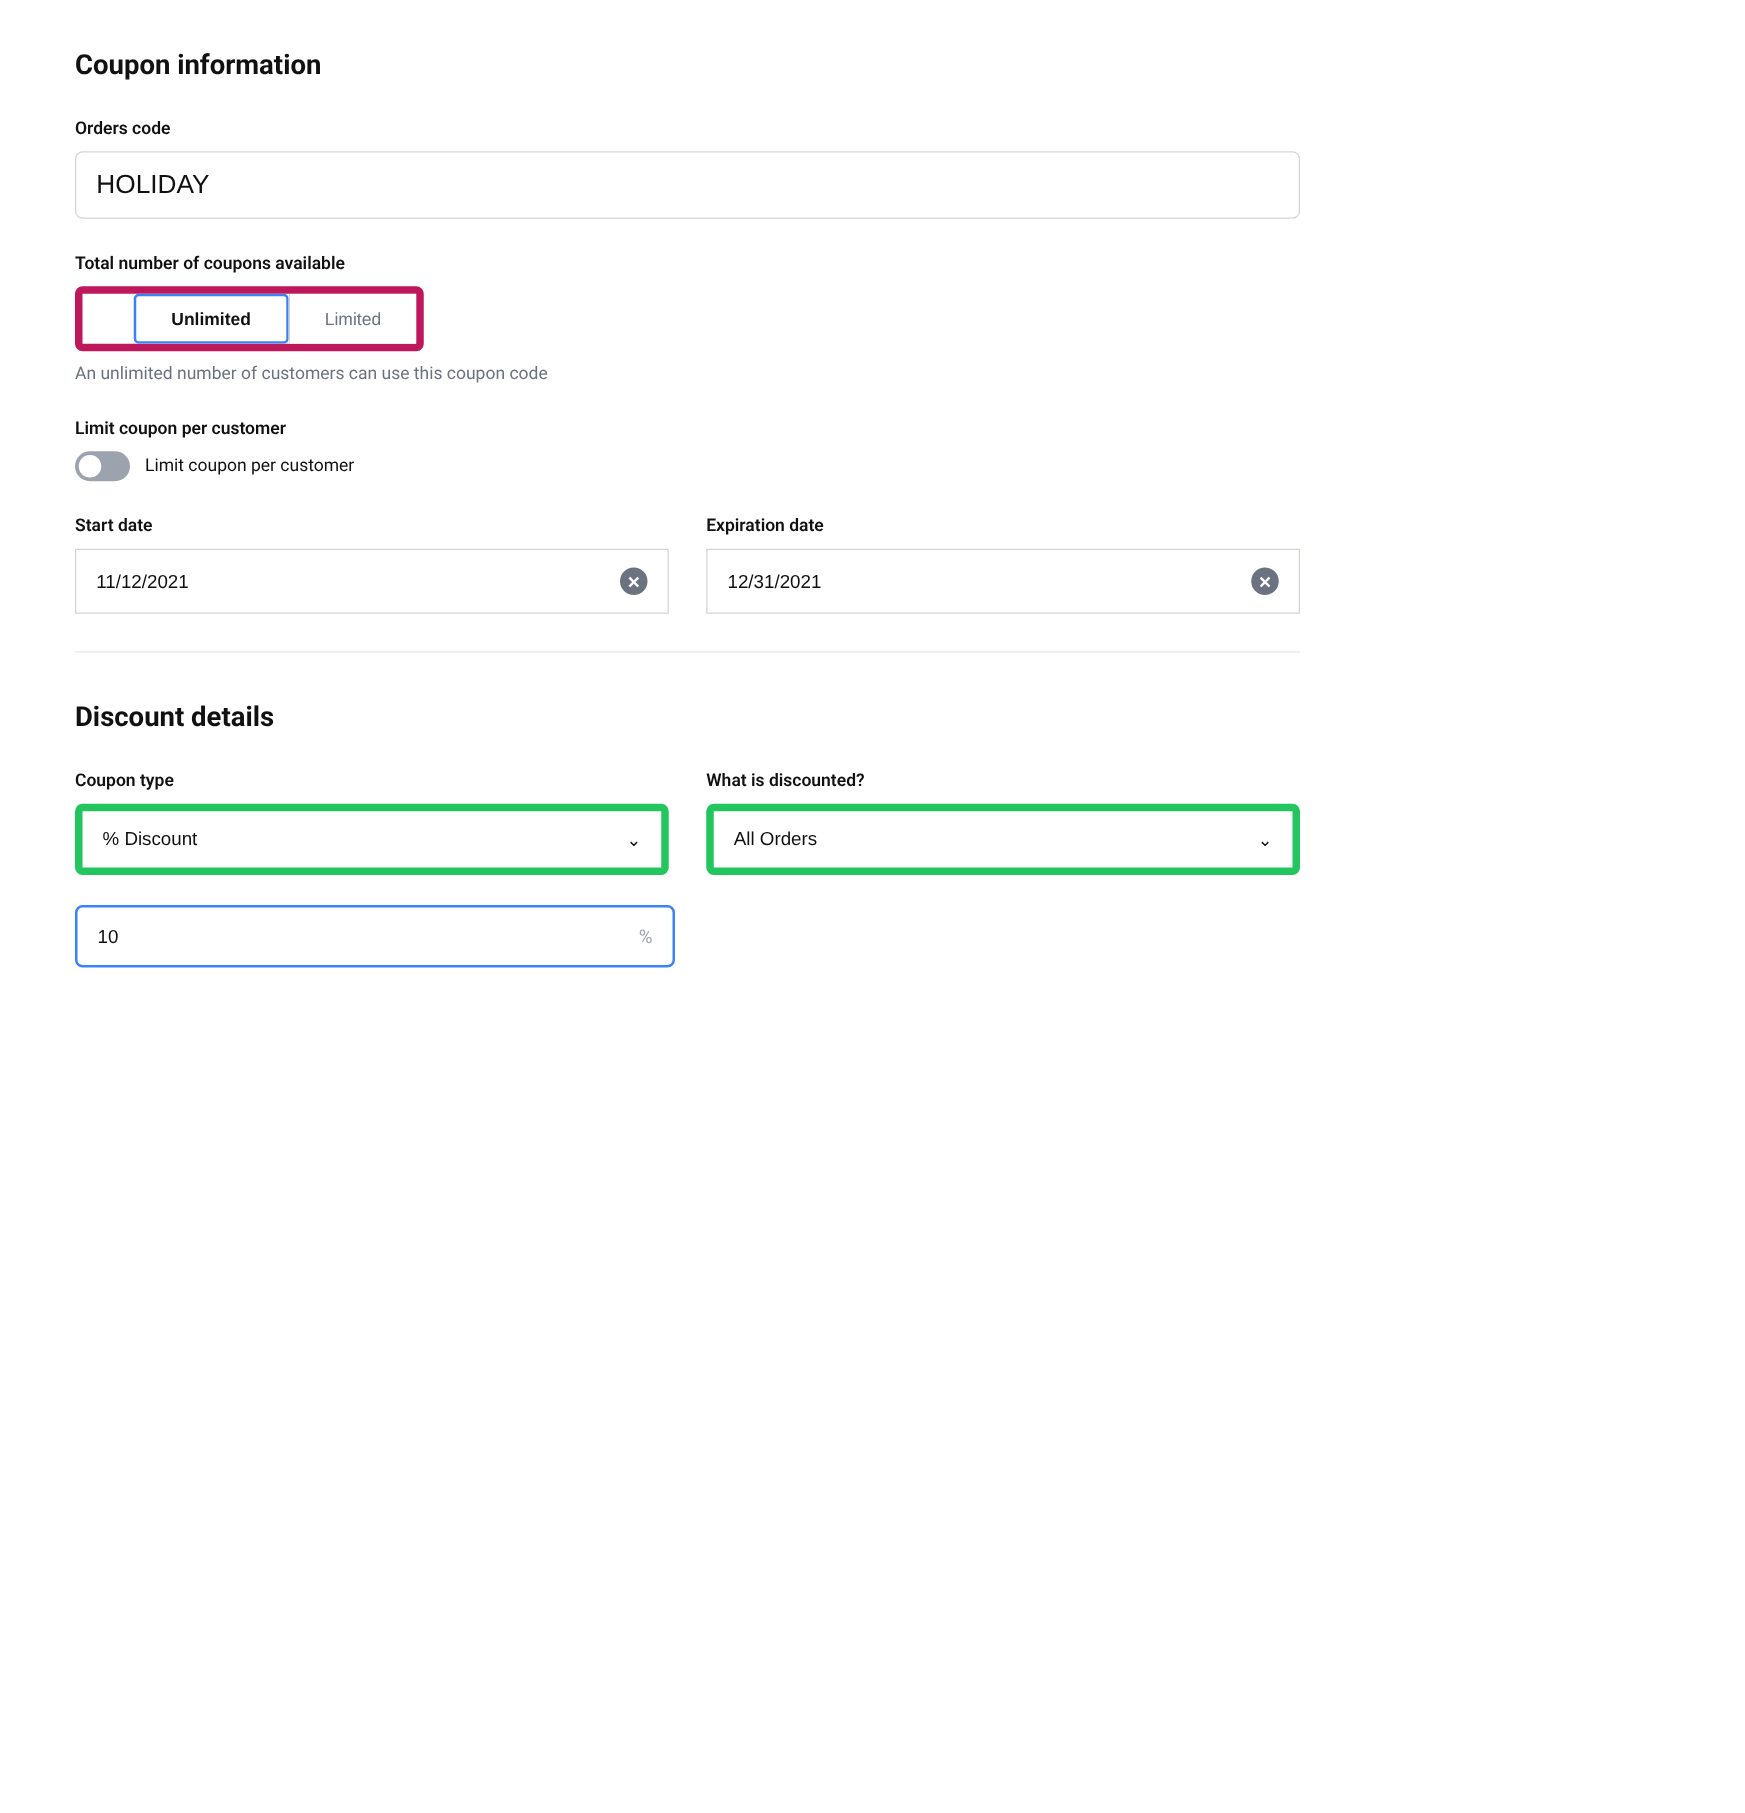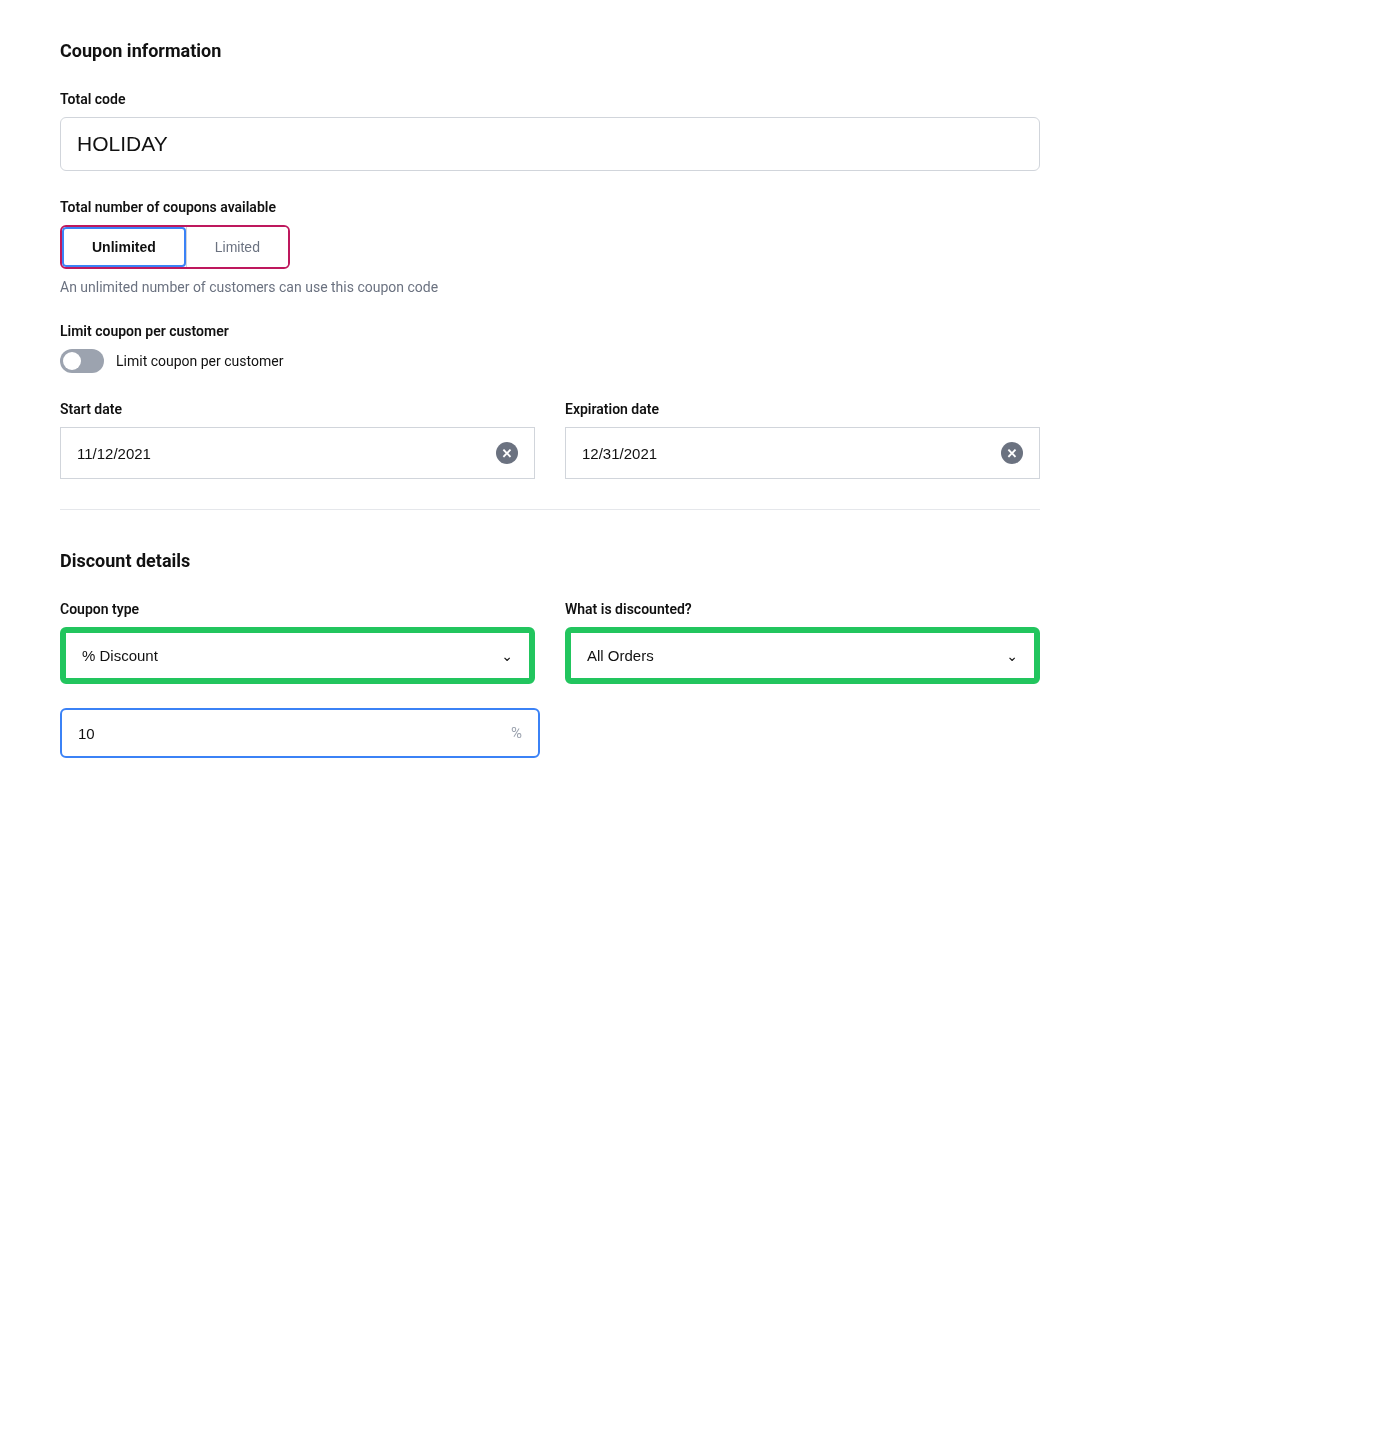--- a/index.html
+++ b/index.html
@@ -10,21 +10,21 @@
 
     body {
       font-family: -apple-system, BlinkMacSystemFont, 'Segoe UI', Roboto, sans-serif;
       background: #ffffff;
       color: #1a1a1a;
       padding: 40px 60px;
       max-width: 1100px;
     }
 
     .section-title {
-      font-size: 18px;
+      font-size: 22px;
       font-weight: 700;
       color: #111;
       margin-bottom: 30px;
     }
 
     .field-label {
       font-size: 14px;
       font-weight: 600;
       color: #111;
       margin-bottom: 10px;
@@ -41,25 +41,26 @@
       border-radius: 6px;
       padding: 14px 16px;
       font-size: 21px;
       color: #111;
       outline: none;
       background: #fff;
     }
 
     .toggle-group {
       display: flex;
-      border: 2px solid #be185d;
+      border: 6px solid #be185d;
       border-radius: 6px;
       overflow: hidden;
       width: fit-content;
       margin-bottom: 10px;
+      padding-left: 41px;
     }
 
     .toggle-btn {
       padding: 10px 28px;
       font-size: 14px;
       font-weight: 500;
       cursor: pointer;
       background: #fff;
       border: none;
       outline: none;
@@ -232,21 +233,21 @@
       font-size: 15px;
     }
   </style>
 </head>
 <body>
 
 <section>
   <h1 class="section-title">Coupon information</h1>
 
   <div class="field-group">
-    <label class="field-label">Total code</label>
+    <label class="field-label">Orders code</label>
     <input type="text" class="text-input" value="HOLIDAY" style="">
   </div>
 
   <div class="field-group">
     <label class="field-label">Total number of coupons available</label>
     <div class="toggle-group">
       <button class="toggle-btn active">Unlimited</button>
       <button class="toggle-btn">Limited</button>
     </div>
     <p class="hint-text">An unlimited number of customers can use this coupon code</p>

